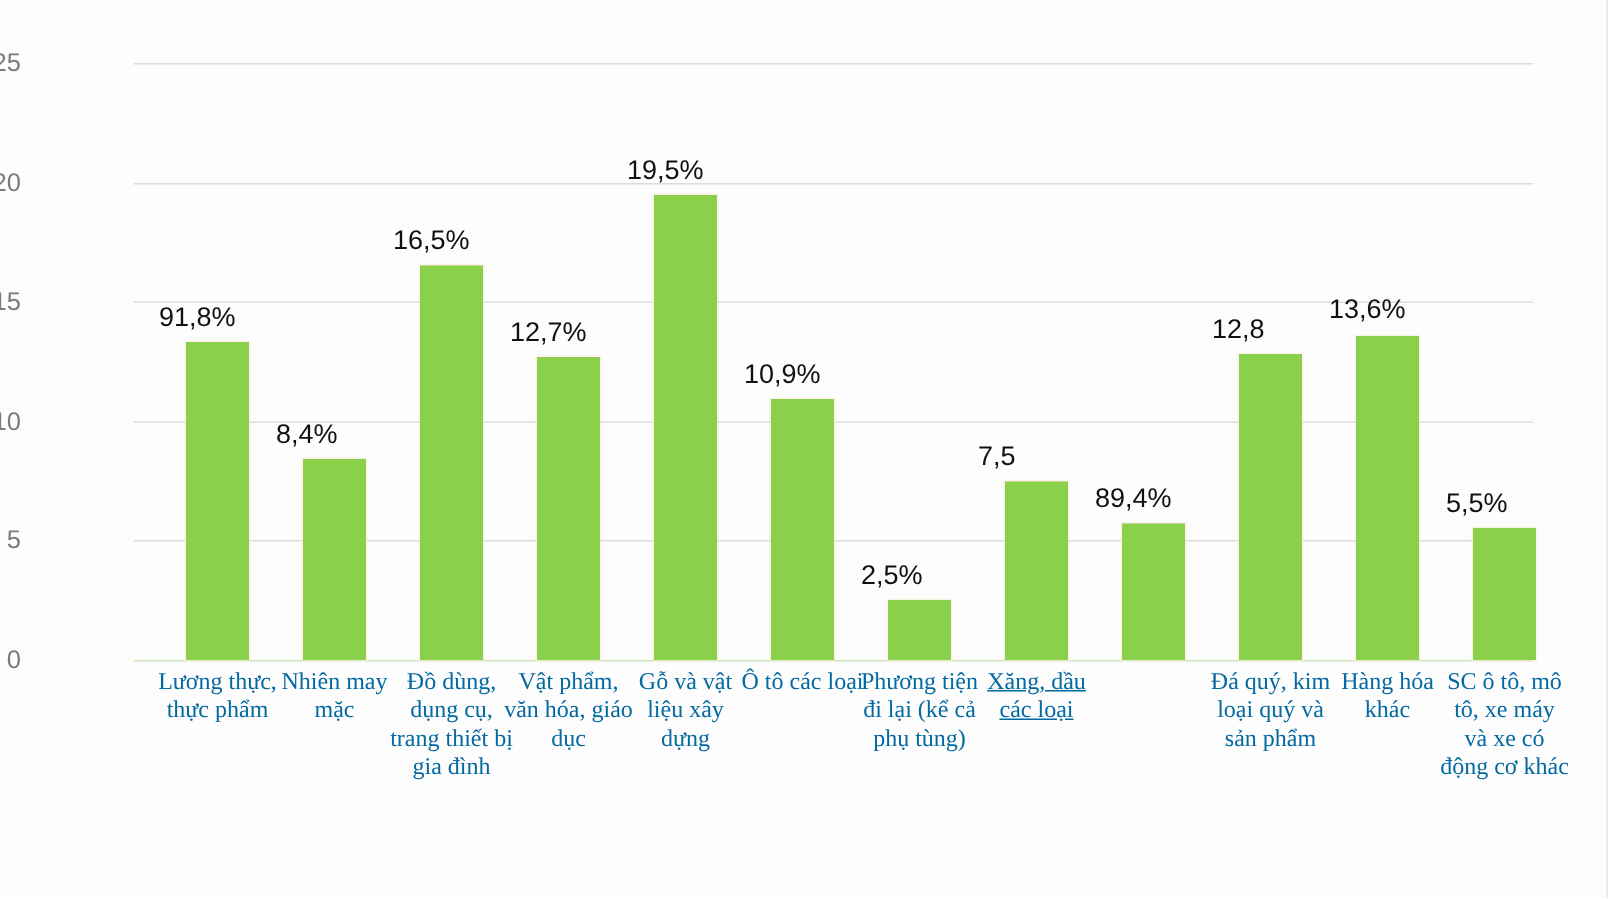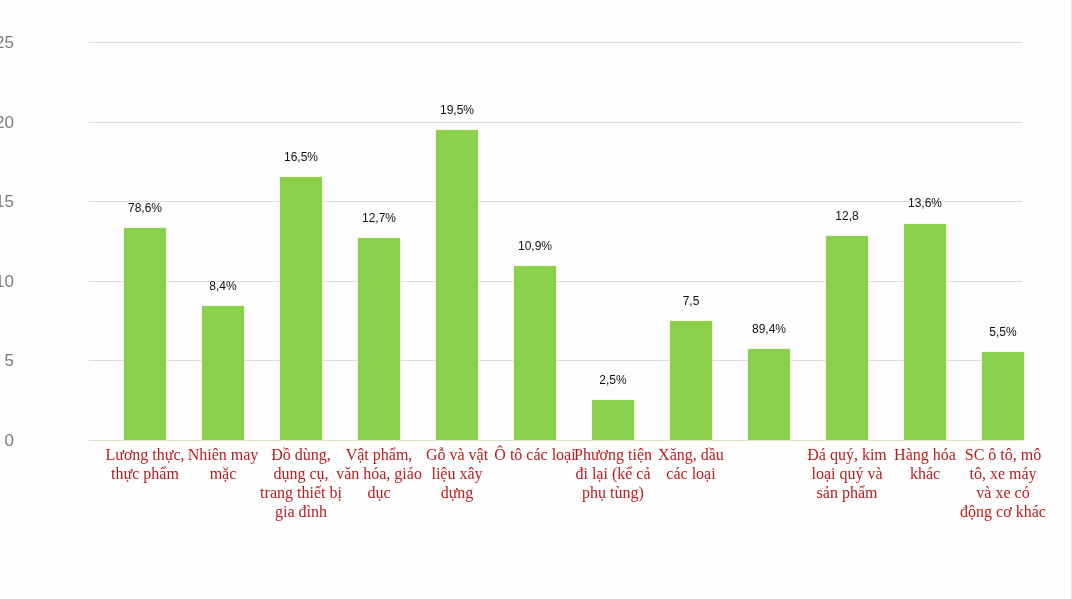--- a/index.html
+++ b/index.html
@@ -63,22 +63,21 @@
     bottom: 0;
     left: 18px;
     width: 42px;
     background: #8BD04A;
     box-shadow: 0 0 0 1px rgba(250,235,215,0.55);
   }
   .bar-label {
     position: absolute;
     left: 0;
     width: 78px;
-    text-align: center;
-    font-size: 12px;
+    font-size: 18px;
     color: #101010;
     font-family: "Liberation Sans", sans-serif;
     line-height: 1;
     white-space: nowrap;
   }
   
   #cat-axis {
     position: absolute;
     left: 89px;
     top: 446px;
@@ -86,21 +85,21 @@
     height: 150px;
   }
   .cat-label {
     position: absolute;
     top: 0;
     width: 86px;
     text-align: center;
     font-family: "Liberation Serif", serif;
     font-size: 16px;
     line-height: 1.18;
-    color: #b91c1c;
+    color: #0369a1;
     word-wrap: break-word;
   }
 </style>
 </head>
 <body>
 
 <div id="chart-root">
 
   <div id="plot-area">
 
@@ -111,21 +110,21 @@
       <div class="gridline" style="top: 238.8px;"></div>
       <div class="y-tick" style="top: 238.8px;">10</div>
       <div class="gridline" style="top: 159.2px;"></div>
       <div class="y-tick" style="top: 159.2px;">15</div>
       <div class="gridline" style="top: 79.6px;"></div>
       <div class="y-tick" style="top: 79.6px;">20</div>
       <div class="gridline" style="top: 0px;"></div>
       <div class="y-tick" style="top: 0px;">25</div>
       <div class="bar-slot" style="left: 17px;">
         <div class="bar" title="Lương thực, thực phẩm" style="height: 211.736px;"></div>
-        <div class="bar-label" style="top: 160.264px;">78,6%</div>
+        <div class="bar-label" style="top: 160.264px;">91,8%</div>
       </div>
       <div class="bar-slot" style="left: 95px;">
         <div class="bar" title="Hàng may mặc" style="height: 133.728px;"></div>
         <div class="bar-label" style="top: 238.272px;">8,4%</div>
       </div>
       <div class="bar-slot" style="left: 173px;">
         <div class="bar" title="Đồ dùng, dụng cụ, trang thiết bị gia đình" style="height: 262.68px;"></div>
         <div class="bar-label" style="top: 109.32px;">16,5%</div>
       </div>
       <div class="bar-slot" style="left: 251px;">
@@ -168,19 +167,19 @@
 
   <div id="cat-axis">
 
   <div class="cat-label" style="left: 13px;">Lương thực, thực phẩm</div>
       <div class="cat-label" style="left: 91px;">Nhiên may mặc</div>
       <div class="cat-label" style="left: 169px;">Đồ dùng, dụng cụ, trang thiết bị gia đình</div>
       <div class="cat-label" style="left: 247px;">Vật phẩm, văn hóa, giáo dục</div>
       <div class="cat-label" style="left: 325px;">Gỗ và vật liệu xây dựng</div>
       <div class="cat-label" style="left: 403px;">Ô tô các loại</div>
       <div class="cat-label" style="left: 481px;">Phương tiện đi lại (kể cả phụ tùng)</div>
-      <div class="cat-label" style="left: 559px;">Xăng, dầu các loại</div>
+      <div class="cat-label" style="left: 559px; text-decoration: underline;">Xăng, dầu các loại</div>
       <div class="cat-label" style="left: 715px;">Đá quý, kim loại quý và sản phẩm</div>
       <div class="cat-label" style="left: 871px;">SC ô tô, mô tô, xe máy và xe có động cơ khác</div>
       <div class="cat-label" style="left: 793px;">Hàng hóa khác</div>
     </div>
 
 </div>
 
 </body></html>

